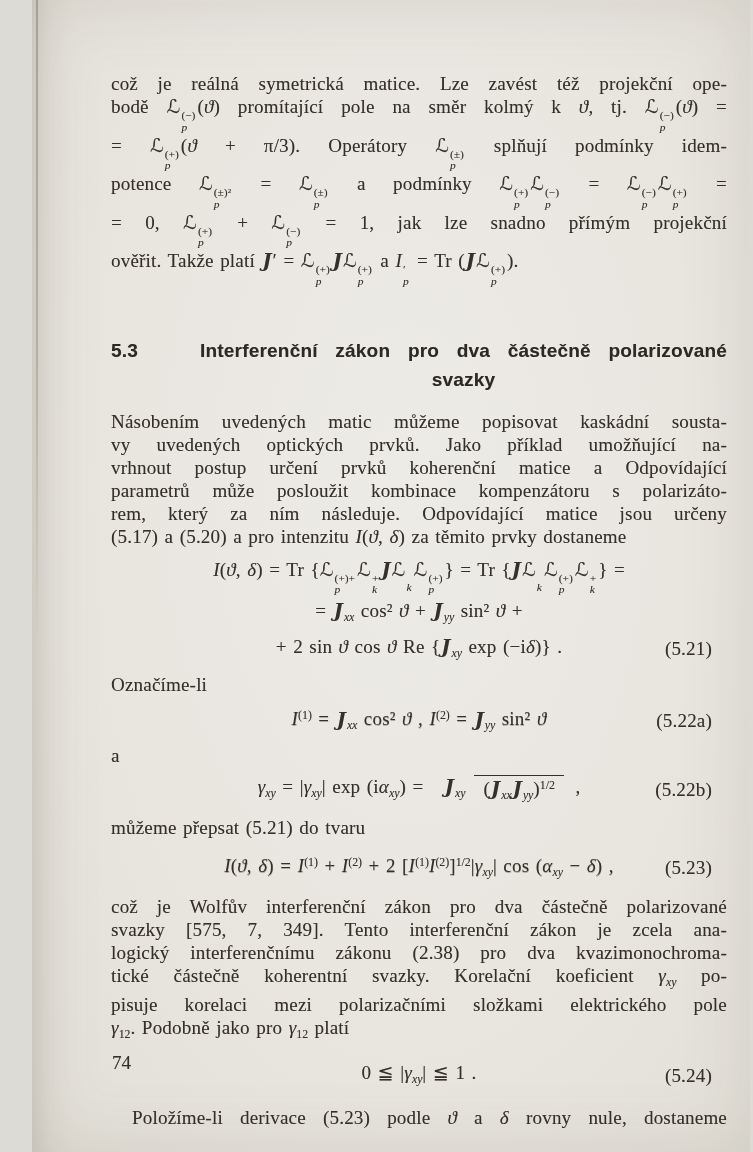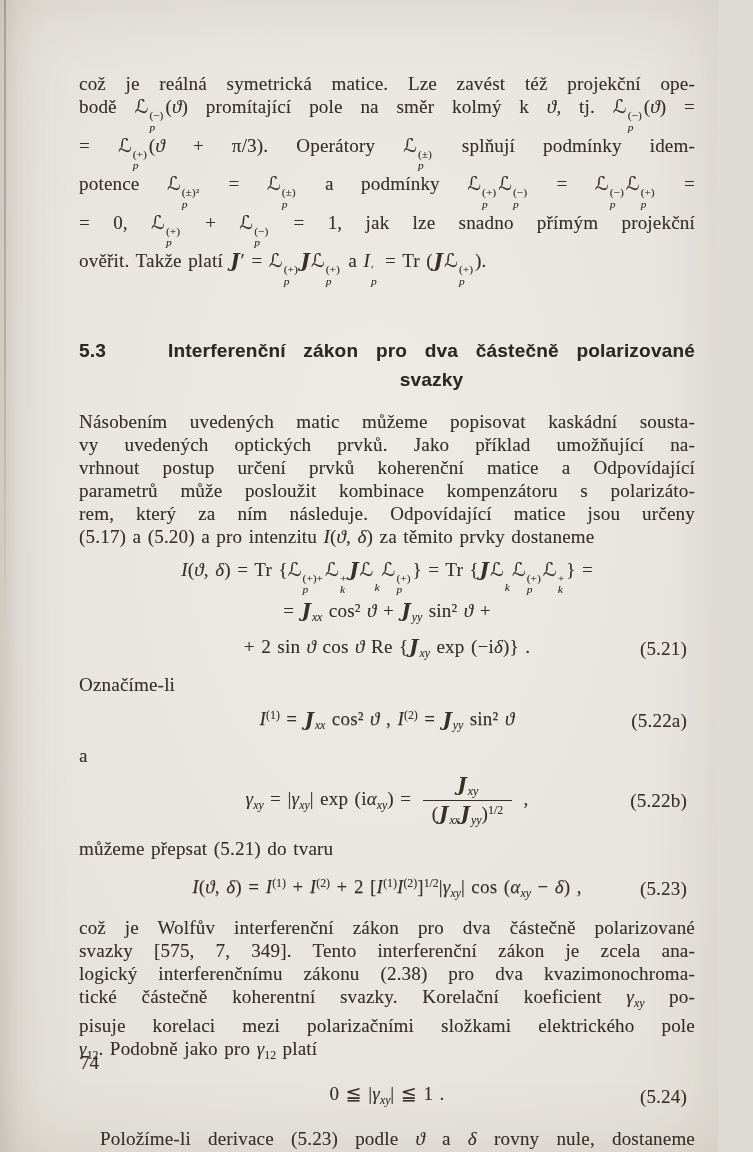--- a/index.html
+++ b/index.html
@@ -8,20 +8,21 @@
     font-family:"Liberation Serif","DejaVu Serif",serif;
     background:#dddbd5;
   }
   .page{
     position:relative;width:718px;height:1152px;
     background:
       linear-gradient(90deg, rgba(120,112,98,0.14) 0px, rgba(120,112,98,0.04) 18px, rgba(0,0,0,0) 40px),
       radial-gradient(ellipse at 52% 42%, #edebe6 0%, #e9e6e0 55%, #e2dfd7 100%);
     box-shadow:inset 0 0 70px rgba(115,105,88,0.16);
     color:#343028;
+    margin-left:32px;
   }
   .edge-line{
     position:absolute;left:4px;top:0;width:2px;height:640px;
     background:linear-gradient(180deg, rgba(100,94,82,0.38) 0%, rgba(100,94,82,0.28) 55%, rgba(100,94,82,0) 100%);
   }
   .text-block{
     position:absolute;left:79px;top:72px;width:616px;
     font-size:19px;line-height:23px;
     letter-spacing:0.2px;word-spacing:0.08em;
     text-shadow:0.2px 0.2px 0.6px rgba(60,54,44,0.35);
@@ -48,23 +49,23 @@
     font-weight:700;font-size:19px;line-height:29px;color:#2c2922;
     letter-spacing:0.2px;
   }
   .hnum{width:89px;flex:none;}
   .htext{flex:1;}
   .hline{text-align:center;}
   .hline.jl{text-align:justify;text-align-last:justify;}
   .eq{position:relative;}
   .eqline{position:relative;text-align:center;line-height:28px;white-space:nowrap;}
   .eqc{display:inline-block;}
-  .eqtag{position:absolute;right:8px;top:50%;transform:translateY(-50%);white-space:nowrap;}
+  .eqtag{position:absolute;right:15px;top:50%;transform:translateY(-50%);white-space:nowrap;}
   .fr{
-    display:inline-flex;flex-direction:column;align-items:center;
+    display:inline-flex;align-items:center;
     vertical-align:middle;margin:0 5px;line-height:1.25;text-indent:0;
   }
   .fr .fn{padding:0 9px 1px;}
   .fr .fd{border-top:1.4px solid currentColor;padding:1px 9px 0;}
   [data-name="eq-5-21"]{margin:7px 0 6px;}
   [data-name="eq-5-22a"]{margin:6px 0 4px;}
   [data-name="eq-5-22b"]{margin:6px 0 8px;}
   [data-name="eq-5-23"]{margin:10px 0 8px;}
   [data-name="eq-5-24"]{margin:13px 0 13px;}
   [data-name="para-polozime"]{margin-top:8px;}

